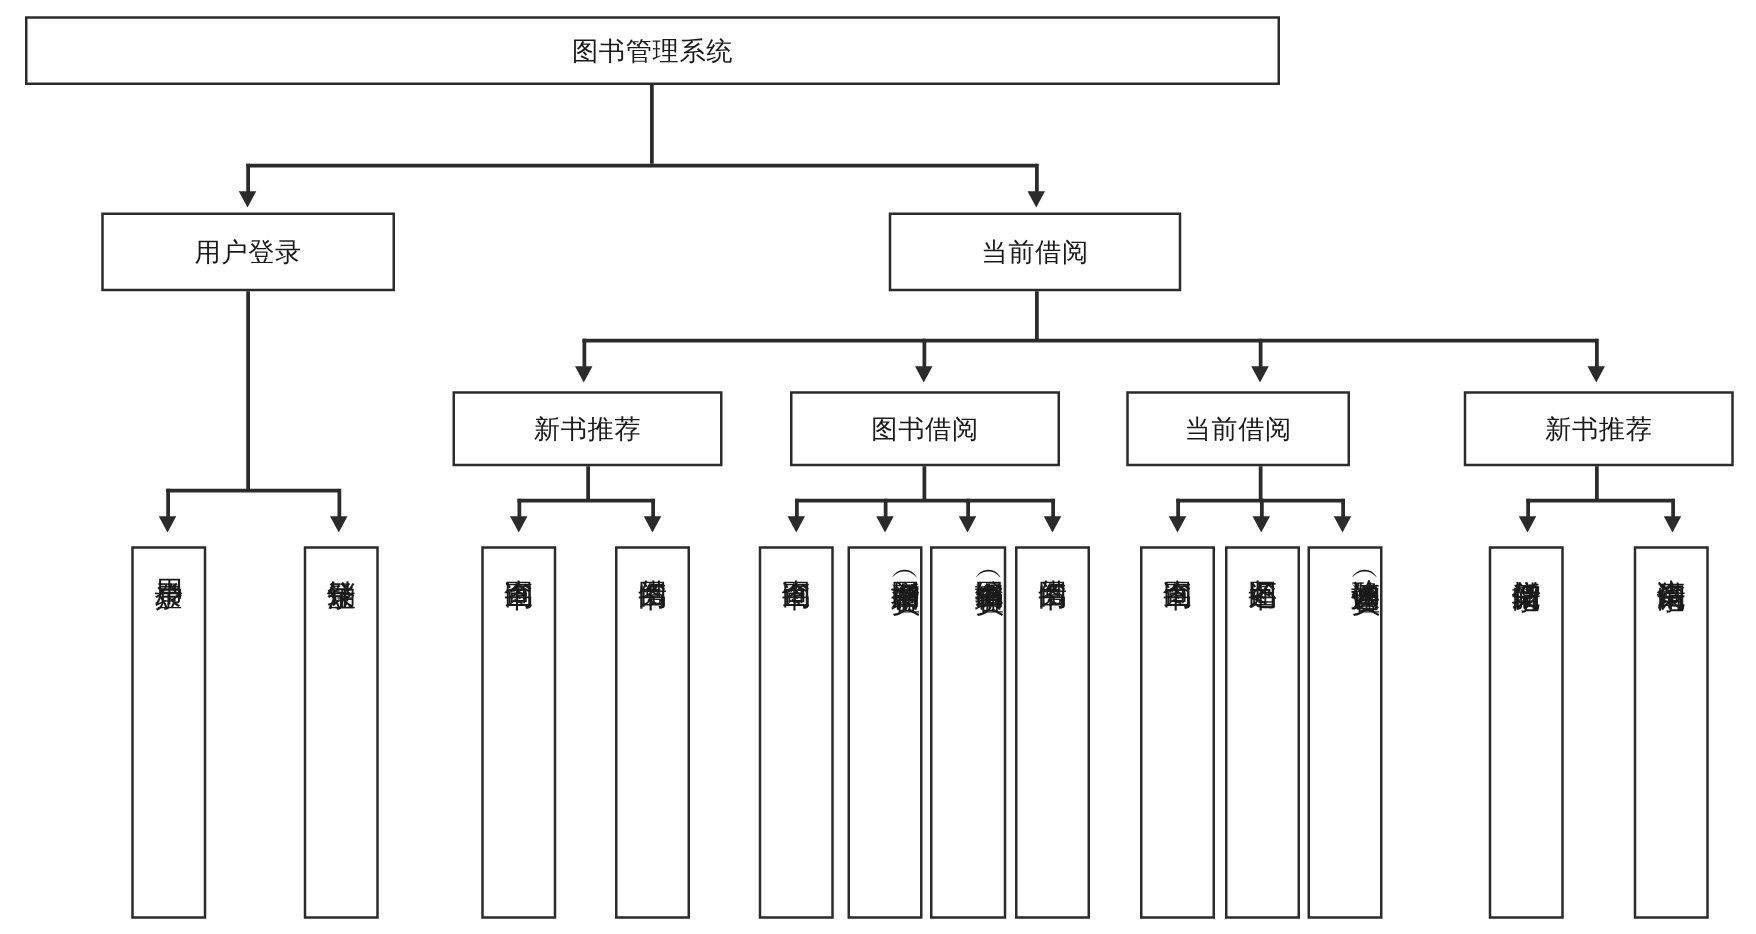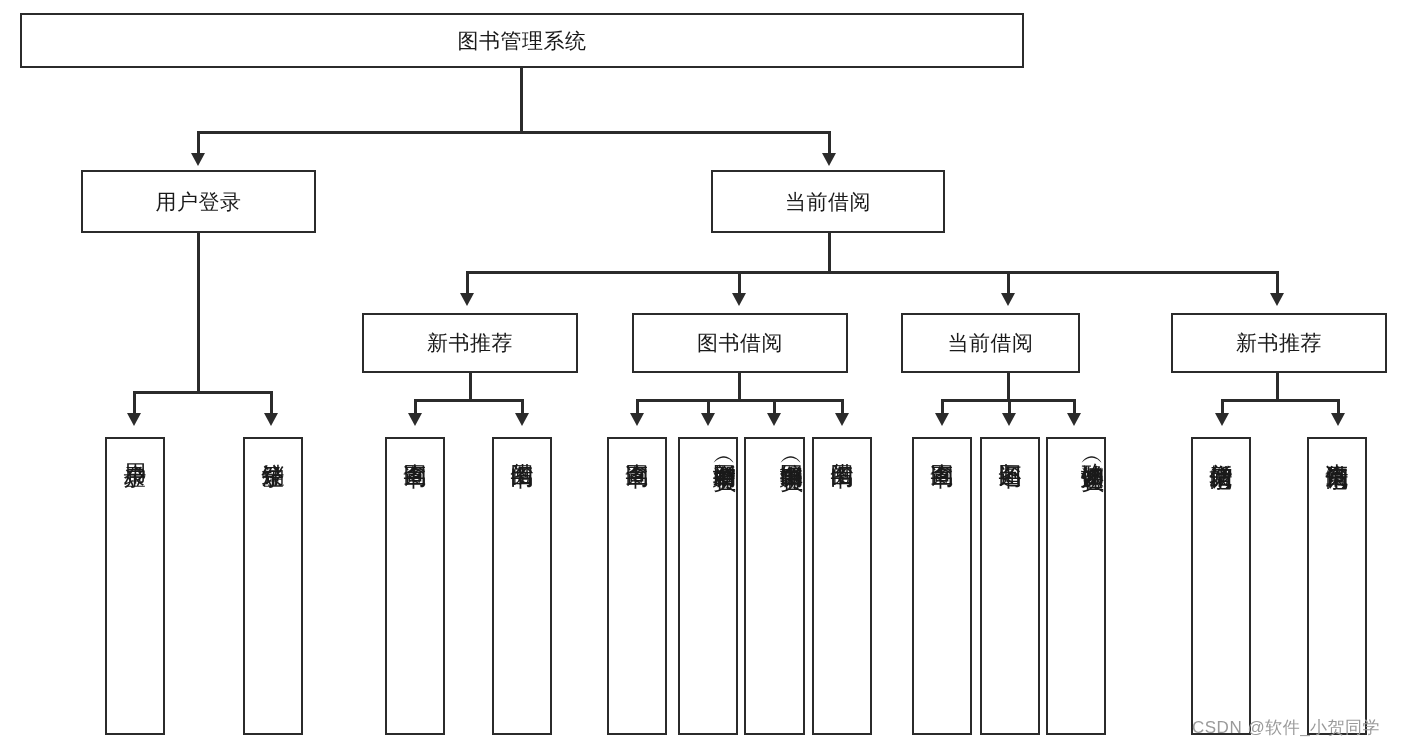--- a/index.html
+++ b/index.html
@@ -187,15 +187,14 @@
     <span class="vlabel">确认归还（管理员）</span>
   </div>
 
   <div class="node vert center-start" style="left:1191px; top:437px; width:60px; height:298px;">
     <span class="vlabel">新增借阅记录</span>
   </div>
   <div class="node vert center-start" style="left:1307px; top:437px; width:60px; height:298px;">
     <span class="vlabel">查询借阅记录</span>
   </div>
 
-  <div id="watermark" style="left:1192px; top:716px;">CSDN @软件_小贺同学</div>
 
 </div>
 
 </body></html>

